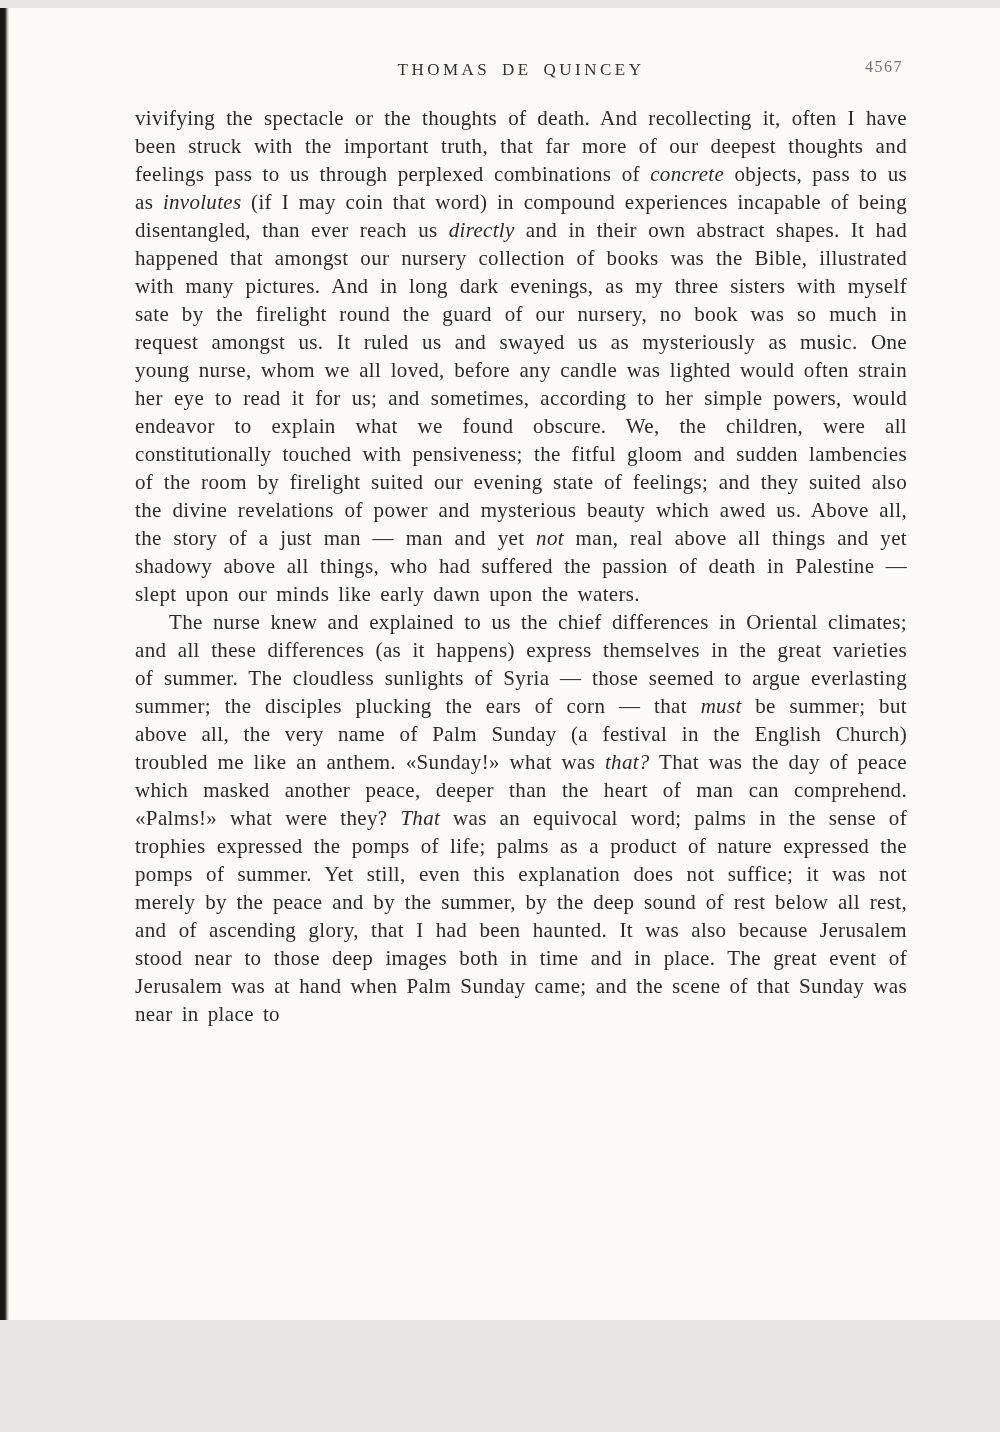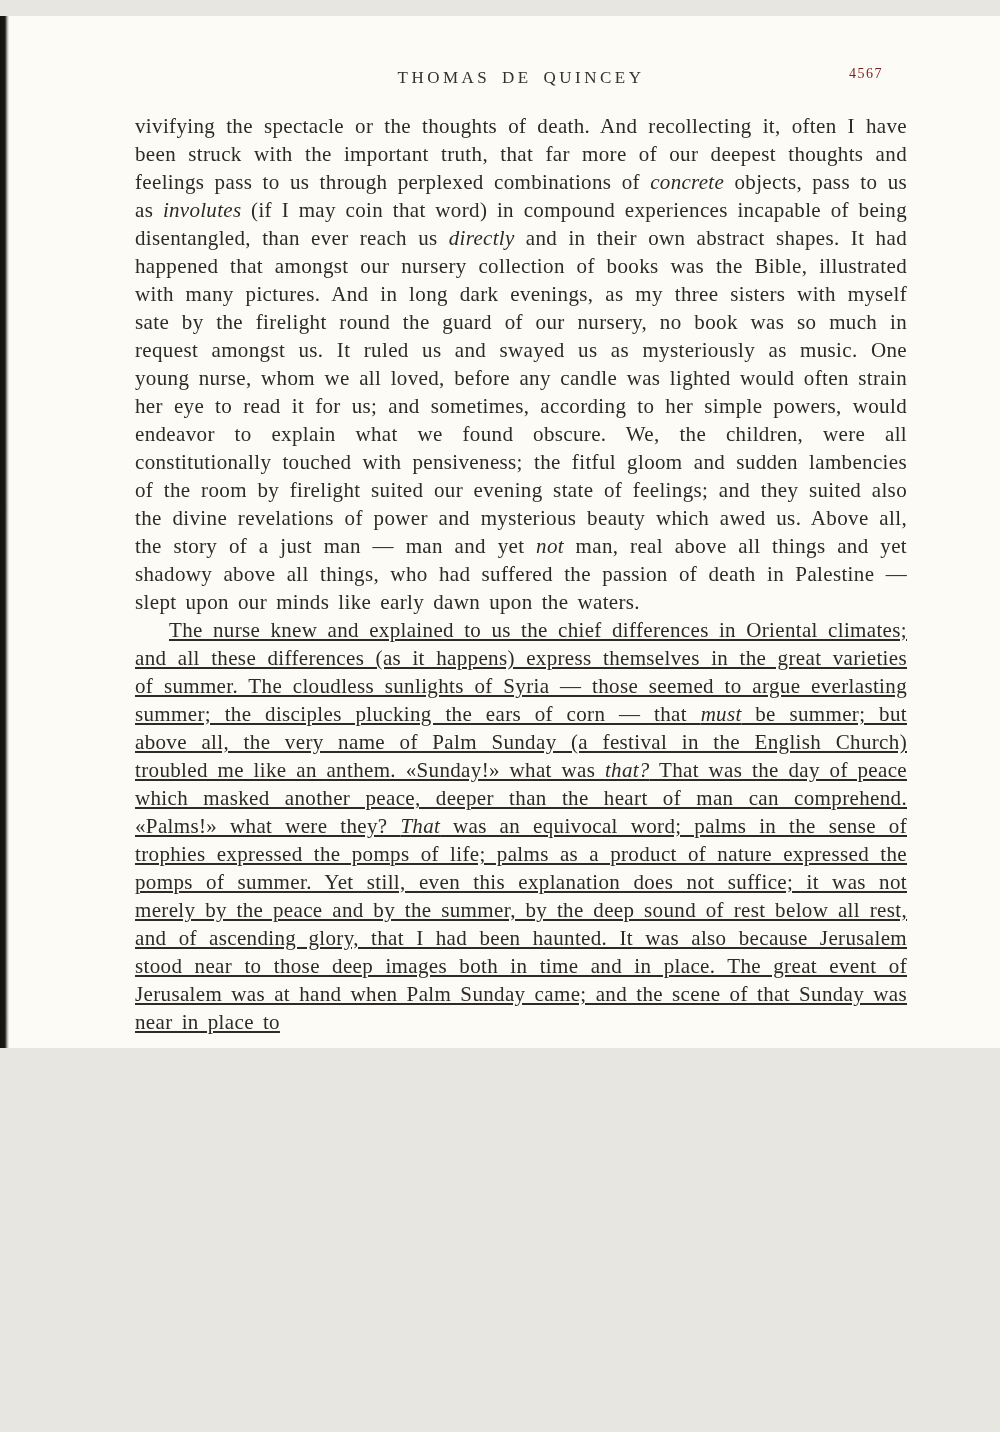--- a/index.html
+++ b/index.html
@@ -3,22 +3,22 @@
 <meta charset="utf-8">
 <style>
   html, body {
     margin: 0;
     padding: 0;
     background: #e8e6e0;
   }
   .page {
     position: relative;
     width: 1000px;
-    height: 1032px;
-    margin: 16px auto;
+    height: 1312px;
+    margin: 8px auto;
     background: var(--paper, #fcfbf6);
     overflow: hidden;
     font-family: "Liberation Serif", "DejaVu Serif", serif;
     color: var(--ink, #2e2b26);
   }
   .scan-edge {
     position: absolute;
     left: 0;
     top: 0;
     bottom: 0;
@@ -37,44 +37,43 @@
     left: 0;
     right: 0;
     text-align: center;
     font-size: 17px;
     letter-spacing: 3.5px;
     word-spacing: 4px;
     color: #343129;
   }
   .page-number {
     position: absolute;
-    right: 24px;
+    right: 4px;
     top: -2px;
-    font-size: 14px;
+    font-size: 16px;
     letter-spacing: 1.5px;
-    color: #7f1d1d;
+    color: #737373;
   }
   .page-text {
     position: absolute;
     top: 96px;
     left: 135px;
     width: 772px;
     font-size: 21px;
     line-height: 28px;
     letter-spacing: 0.35px;
     word-spacing: 3.5px;
     text-align: justify;
   }
   .page-text p {
     margin: 0;
     text-indent: 0;
   }
   .page-text p.indent {
     text-indent: 34px;
-    text-decoration: underline;
   }
   .page-text i {
     font-style: italic;
     letter-spacing: 0.3px;
   }
 </style>
 </head>
 <body>
 
 <div class="page">

